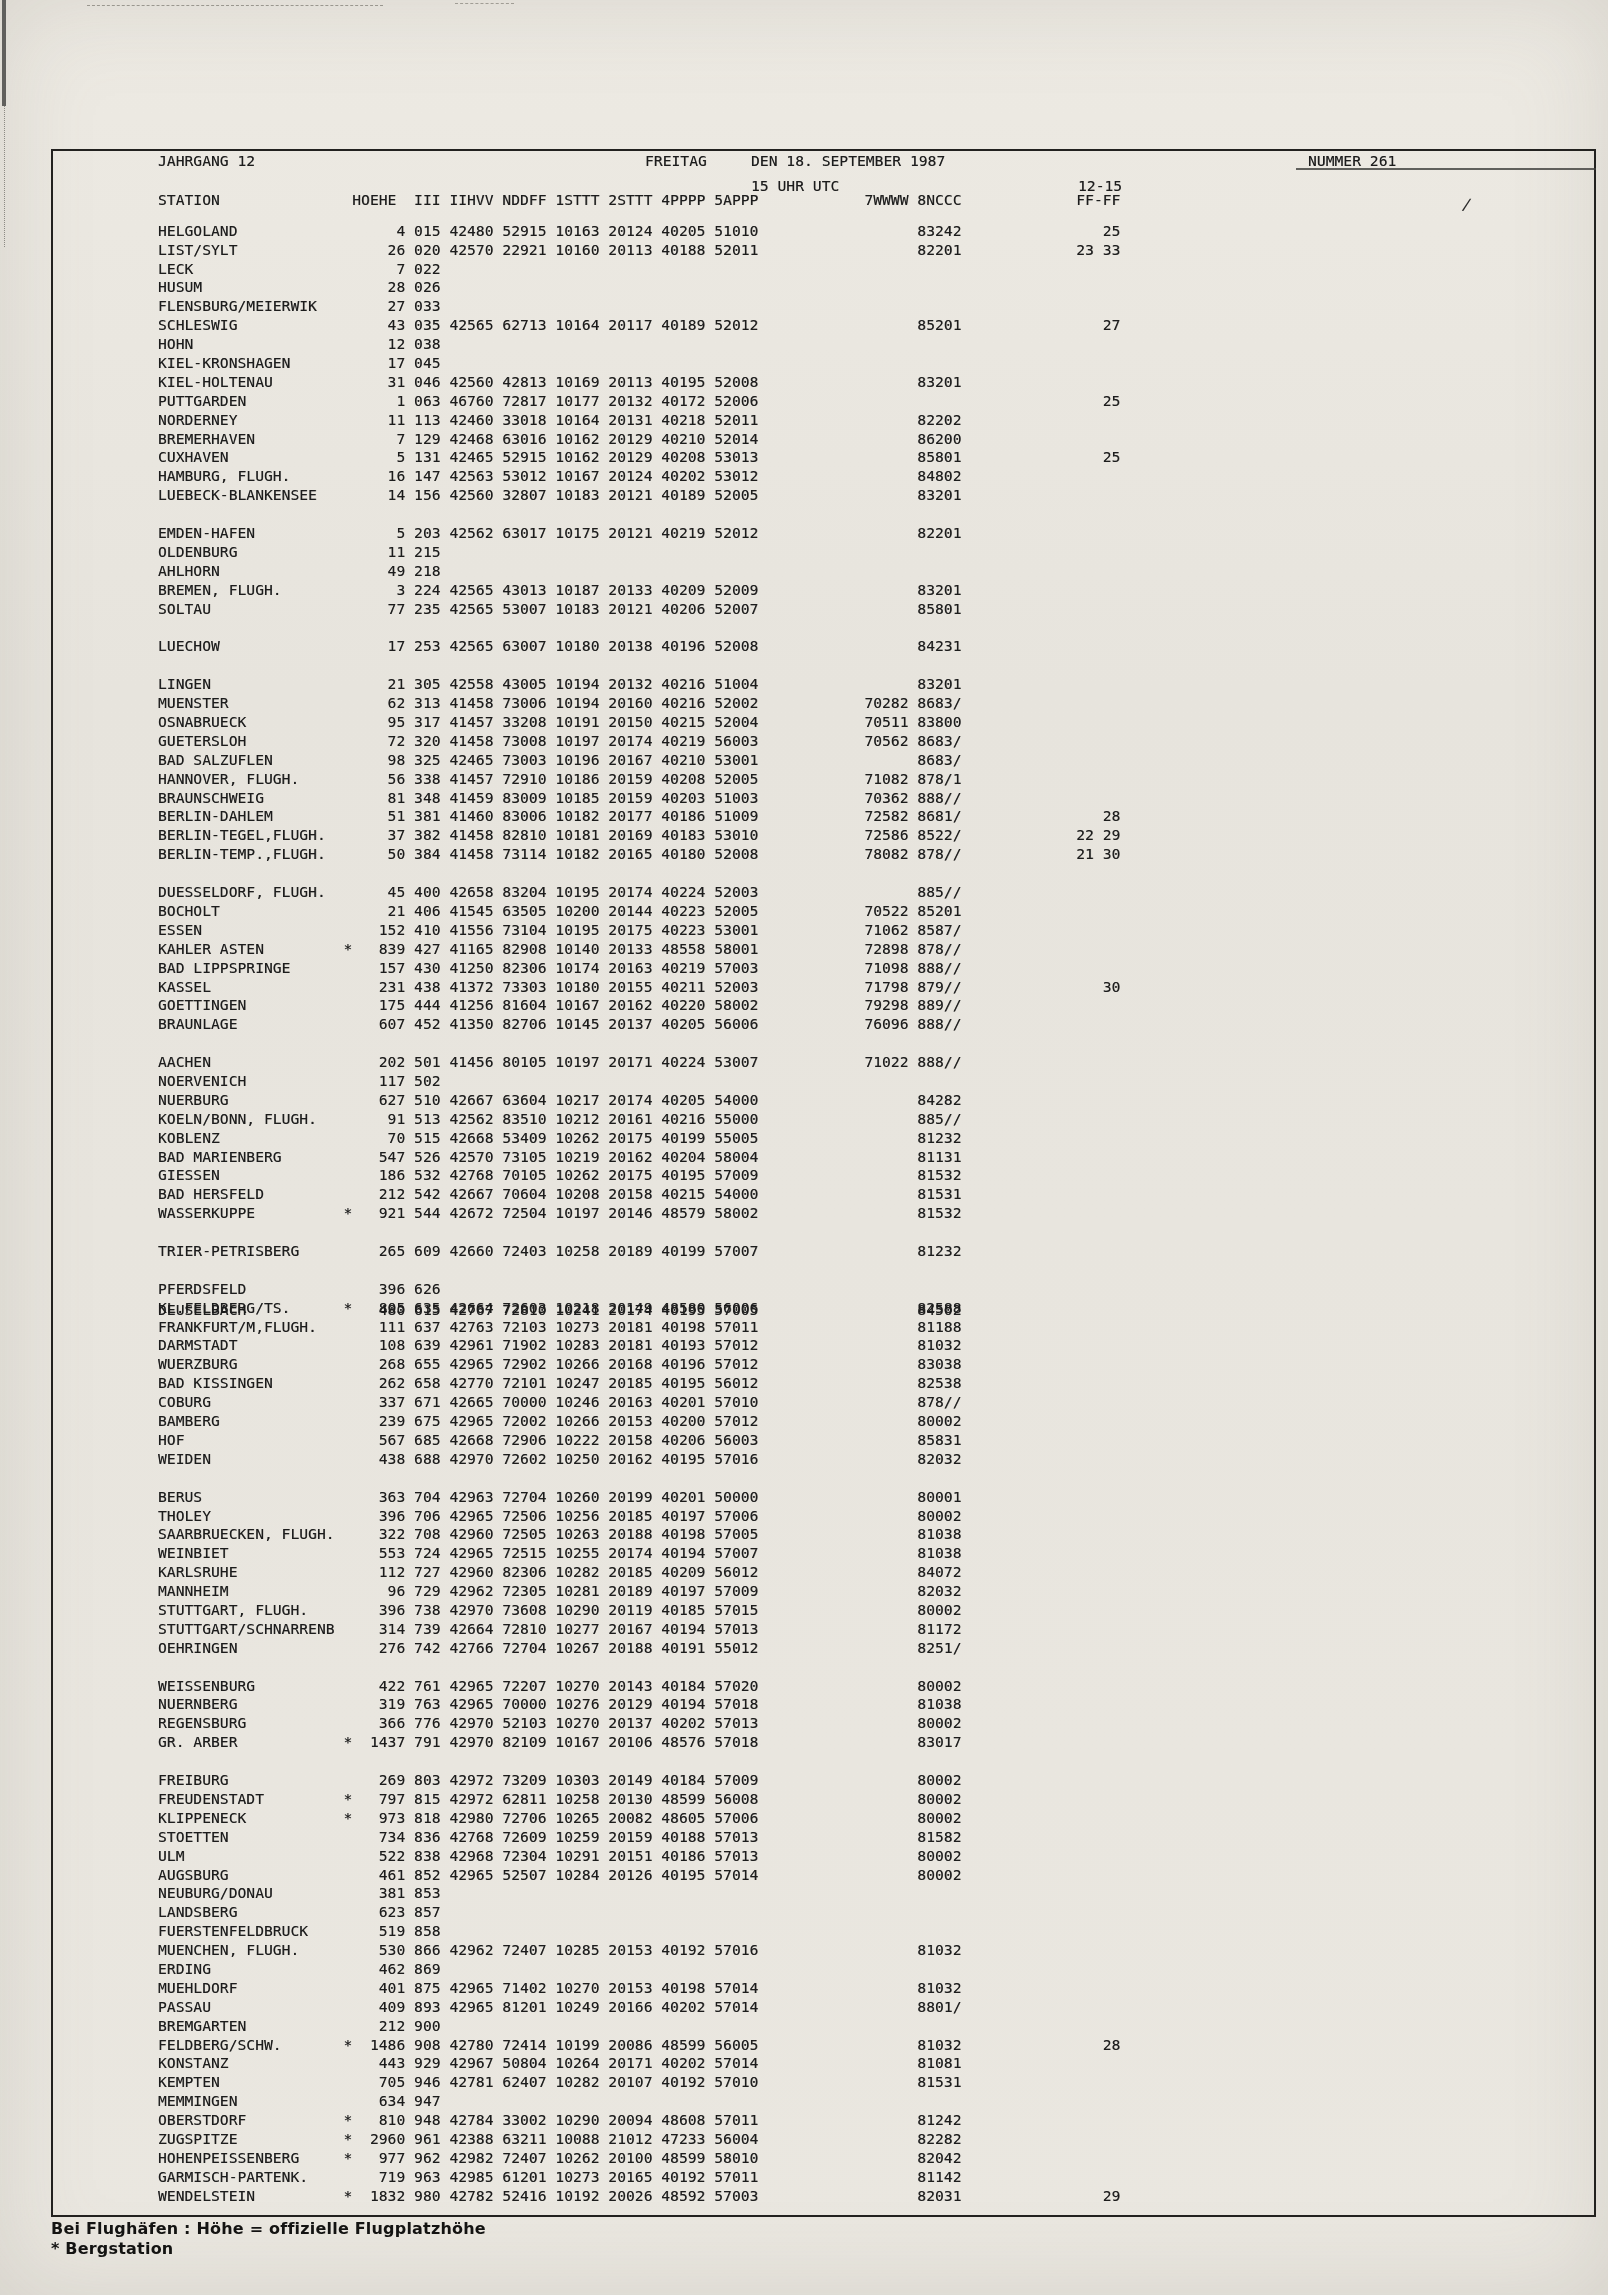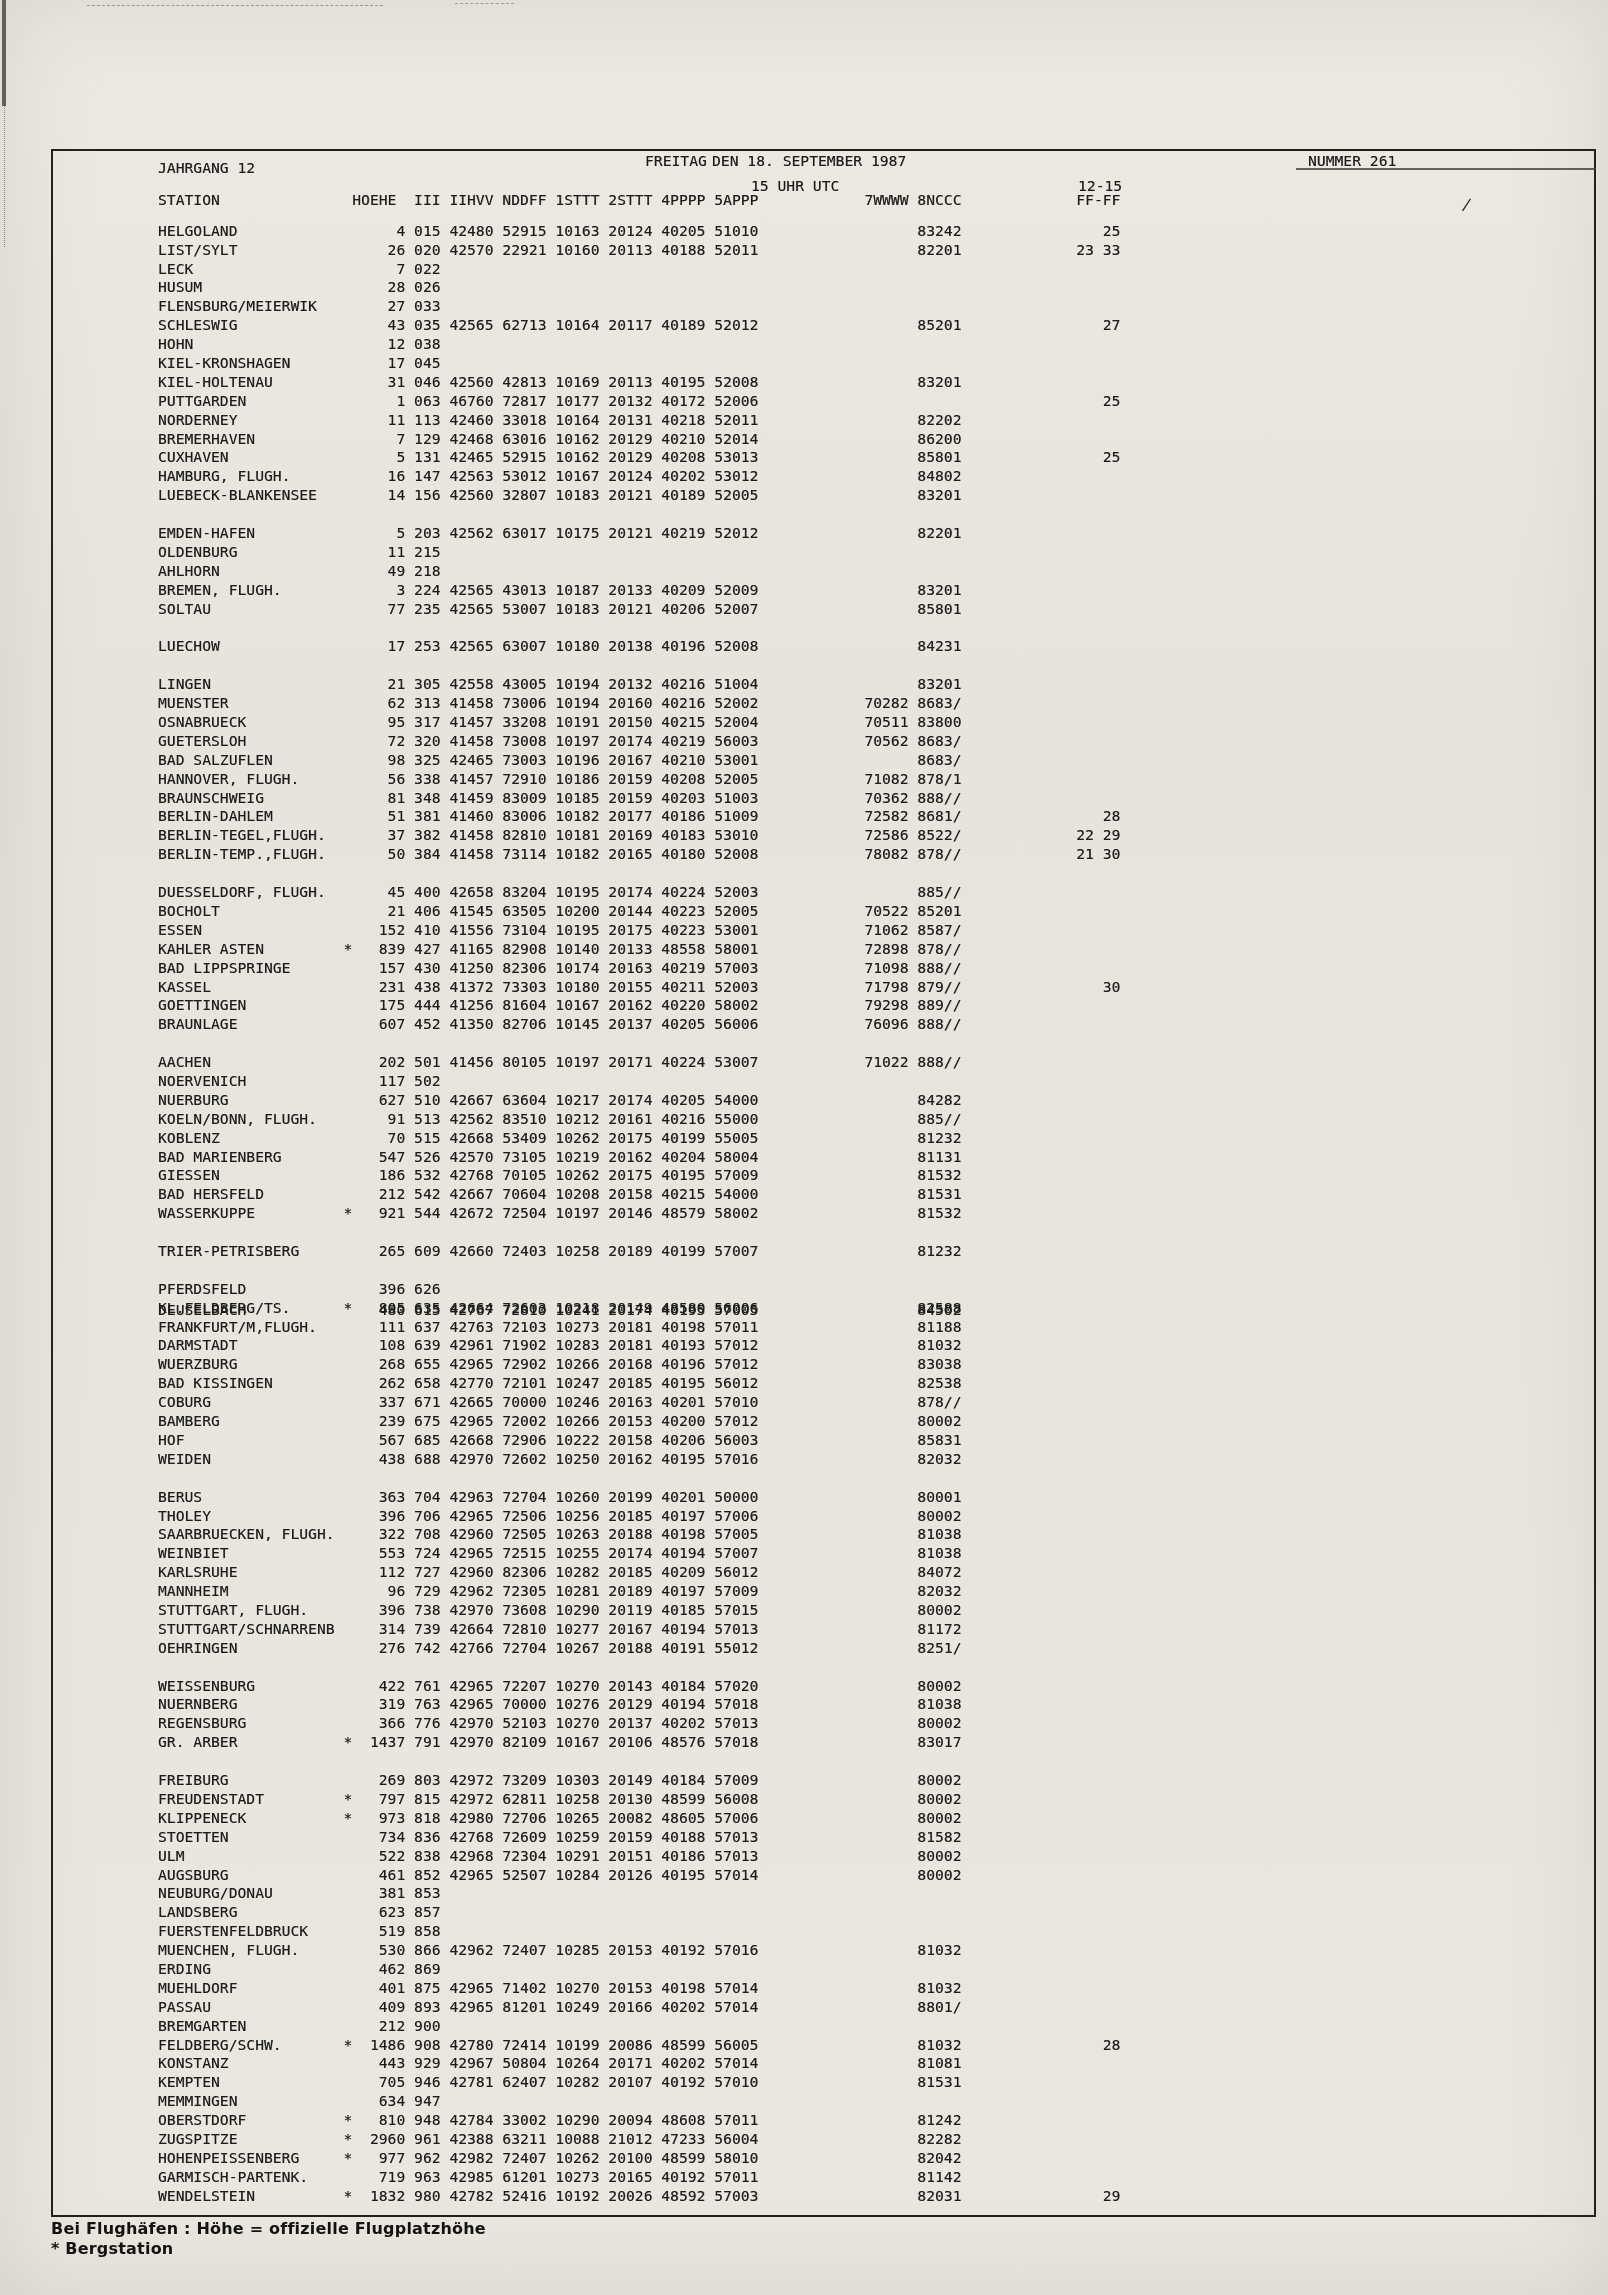--- a/index.html
+++ b/index.html
@@ -10,23 +10,23 @@
     font-family:"DejaVu Sans Mono","Liberation Mono",monospace;
   }
   .paper{position:absolute;inset:0;
     background:linear-gradient(180deg,#edeae3 0%,#e7e4dd 30%,#eae7e0 100%);
     box-shadow:inset 0 0 96px rgba(120,115,105,.18);}
   .frame{position:absolute;left:51px;top:149px;width:1545px;height:2068px;
     border:2.4px solid #22211f;}
   .line{position:absolute;left:158px;font-size:14.5px;line-height:17.7px;color:#1c1c1c;
     white-space:pre;letter-spacing:0.1px;
     text-shadow:0.3px 0 0 rgba(25,25,25,.55);}
-  .title-left{top:160px}
+  .title-left{top:153px}
   .title-day{left:645px;top:153px}
-  .title-date{left:712px;top:153px}
+  .title-date{left:751px;top:153px}
   .title-num{left:1308px;top:153px}
   .time-utc{left:751px;top:178px}
   .time-range{left:1078px;top:178px}
   .col-hdr{top:192px}
   .col-sub{top:205px}
   .footnote{position:absolute;left:51px;color:#131312;font-weight:700;font-size:16px;
     font-family:"DejaVu Sans","Liberation Sans",sans-serif;letter-spacing:0.2px}
   .f1{top:2219px}
   .f2{top:2239px}
   

